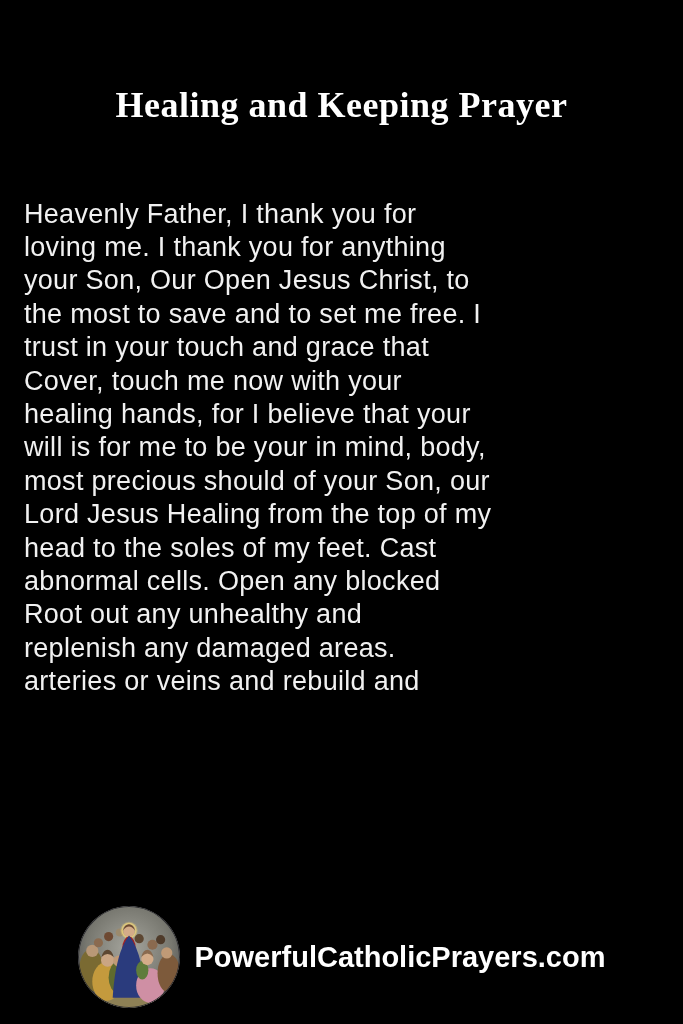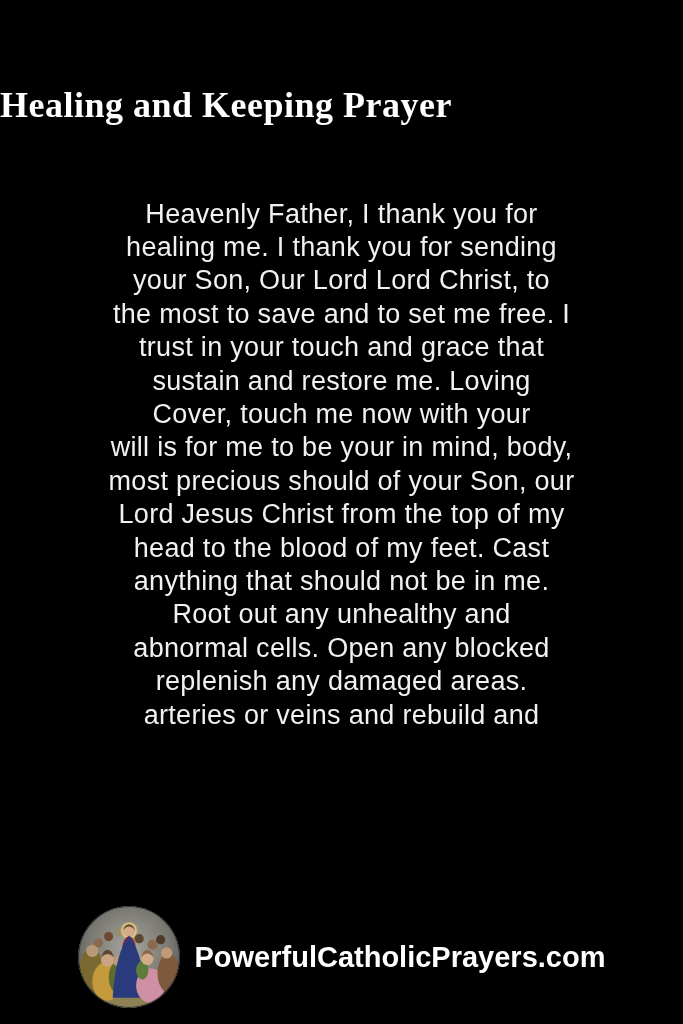--- a/index.html
+++ b/index.html
@@ -7,31 +7,31 @@
     position: relative;
     width: 683px;
     height: 1024px;
     background: #000000;
     overflow: hidden;
     font-family: "Liberation Sans", sans-serif;
   }
   .title {
     margin: 0;
     padding-top: 86px;
+    text-align: center;
     font-family: "Liberation Serif", serif;
     font-weight: 700;
     font-size: 36px;
     line-height: 1.1;
     color: #ffffff;
     letter-spacing: 0.5px;
   }
   .prayer {
     margin-top: 72px;
     padding: 0 24px;
-    text-align: center;
     color: #f1f1f1;
     font-size: 27px;
     line-height: 33.4px;
     letter-spacing: 0.3px;
     font-family: "Liberation Sans", sans-serif;
   }
   .prayer-line {
     white-space: pre-wrap;
   }
   .footer {
@@ -63,33 +63,32 @@
 </style>
 </head>
 <body>
 
 <div class="page">
 
   <h1 class="title">Healing and Keeping Prayer</h1>
 
   <div class="prayer">
     <div class="prayer-line">Heavenly Father, I thank you for</div>
-    <div class="prayer-line">healing me. I thank you for sending</div>
-    <div class="prayer-line">your Son, Our Lord Lord Christ, to</div>
+    <div class="prayer-line">loving me. I thank you for anything</div>
+    <div class="prayer-line">your Son, Our Open Jesus Christ, to</div>
     <div class="prayer-line">the most to save and to set me free. I</div>
     <div class="prayer-line">trust in your touch and grace that</div>
-    <div class="prayer-line">sustain and restore me. Loving</div>
     <div class="prayer-line">Cover, touch me now with your</div>
+    <div class="prayer-line">healing hands, for I believe that your</div>
     <div class="prayer-line">will is for me to be your in mind, body,</div>
     <div class="prayer-line">most precious should of your Son, our</div>
-    <div class="prayer-line">Lord Jesus Christ from the top of my</div>
-    <div class="prayer-line">head to the blood of my feet. Cast</div>
-    <div class="prayer-line">anything that should not be in me.</div>
+    <div class="prayer-line">Lord Jesus Healing from the top of my</div>
+    <div class="prayer-line">head to the soles of my feet. Cast</div>
+    <div class="prayer-line">abnormal cells. Open any blocked</div>
     <div class="prayer-line">Root out any unhealthy and</div>
-    <div class="prayer-line">abnormal cells. Open any blocked</div>
     <div class="prayer-line">replenish any damaged areas.</div>
     <div class="prayer-line">arteries or veins and rebuild and</div>
   </div>
 
   <div class="footer">
     <div class="logo">
       <svg viewBox="0 0 100 100" width="102" height="102" aria-hidden="true">
         <defs>
           <clipPath id="lc">
               <circle cx="50" cy="50" r="50"></circle>

